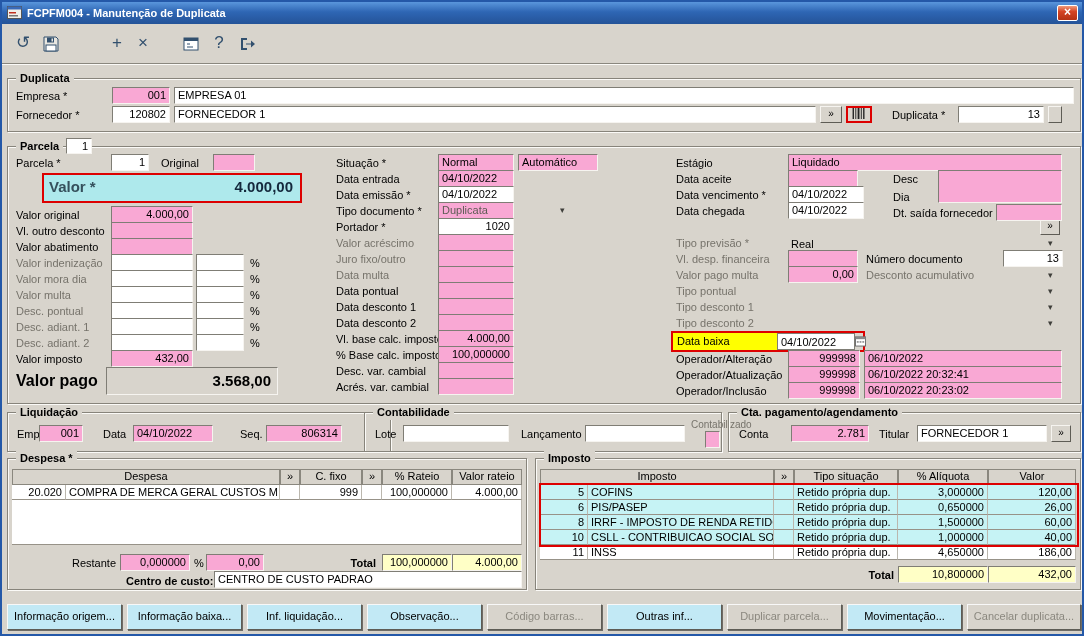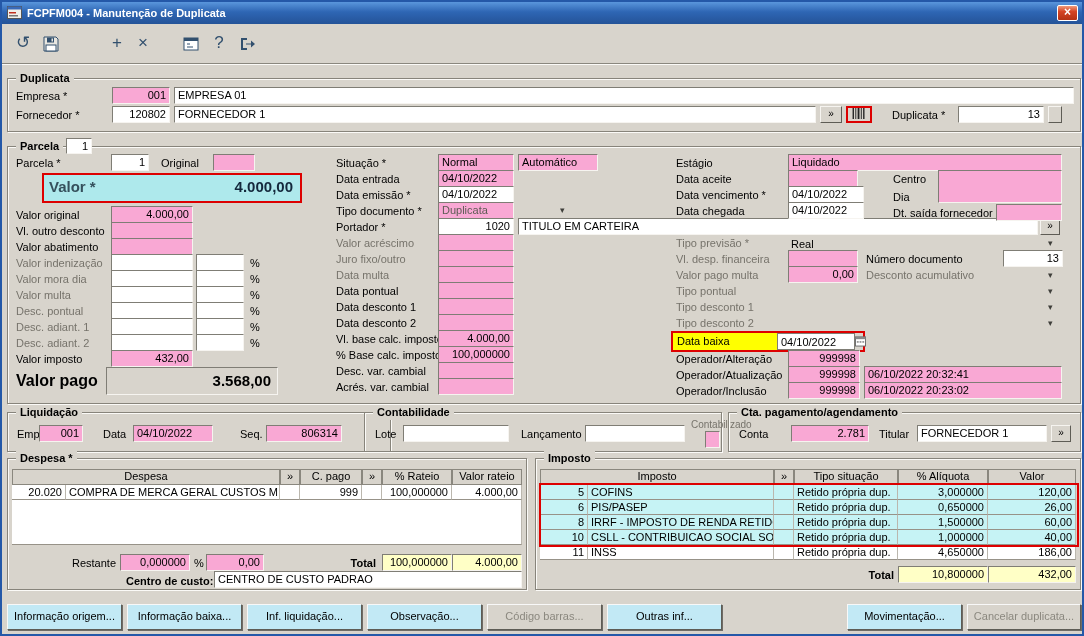--- a/index.html
+++ b/index.html
@@ -185,21 +185,20 @@
     <div class="fld ro" style="left:510px;top:7px;width:80px">Automático</div>
     <div class="lbl" style="left:328px;top:24px">Data entrada</div>
     <div class="fld ro" style="left:430px;top:23px;width:76px">04/10/2022</div>
     <div class="lbl" style="left:328px;top:40px">Data emissão *</div>
     <div class="fld" style="left:430px;top:39px;width:76px">04/10/2022</div>
     <div class="lbl" style="left:328px;top:56px">Tipo documento *</div>
     <div class="fld ro" style="left:430px;top:55px;width:76px;color:#5e5c55">Duplicata</div>
     <span class="arrow" style="left:552px;top:55px">▾</span>
     <div class="lbl" style="left:328px;top:72px">Portador *</div>
     <div class="fld num" style="left:430px;top:71px;width:76px">1020</div>
-    <div class="fld" style="left:510px;top:71px;width:520px">TITULO EM CARTEIRA</div>
     <div class="sbtn" style="left:1032px;top:71px;width:20px">»</div>
     <div class="lbl muted" style="left:328px;top:88px">Valor acréscimo</div>
     <div class="fld ro" style="left:430px;top:87px;width:76px"></div>
     <div class="lbl muted" style="left:328px;top:104px">Juro fixo/outro</div>
     <div class="fld ro" style="left:430px;top:103px;width:76px"></div>
     <div class="lbl muted" style="left:328px;top:120px">Data multa</div>
     <div class="fld ro" style="left:430px;top:119px;width:76px"></div>
     <div class="lbl" style="left:328px;top:136px">Data pontual</div>
     <div class="fld ro" style="left:430px;top:135px;width:76px"></div>
     <div class="lbl" style="left:328px;top:152px">Data desconto 1</div>
@@ -212,21 +211,21 @@
     <div class="fld ro num" style="left:430px;top:199px;width:76px">100,000000</div>
     <div class="lbl" style="left:328px;top:216px">Desc. var. cambial</div>
     <div class="fld ro" style="left:430px;top:215px;width:76px"></div>
     <div class="lbl" style="left:328px;top:232px">Acrés. var. cambial</div>
     <div class="fld ro" style="left:430px;top:231px;width:76px"></div>
 
     <div class="lbl" style="left:668px;top:8px">Estágio</div>
     <div class="fld ro" style="left:780px;top:7px;width:274px">Liquidado</div>
     <div class="lbl" style="left:668px;top:24px">Data aceite</div>
     <div class="fld ro" style="left:780px;top:23px;width:70px"></div>
-    <div class="lbl" style="left:885px;top:24px">Centro</div>
+    <div class="lbl" style="left:885px;top:24px">Desc</div>
     <div class="fld ro" style="left:930px;top:23px;width:124px;height:33px"></div>
     <div class="lbl" style="left:668px;top:40px">Data vencimento *</div>
     <div class="fld" style="left:780px;top:39px;width:76px">04/10/2022</div>
     <div class="lbl" style="left:885px;top:42px">Dia</div>
     <div class="lbl" style="left:668px;top:56px">Data chegada</div>
     <div class="fld" style="left:780px;top:55px;width:76px">04/10/2022</div>
     <div class="lbl" style="left:885px;top:58px">Dt. saída fornecedor</div>
     <div class="fld ro" style="left:988px;top:57px;width:66px"></div>
     <div class="lbl muted" style="left:668px;top:88px">Tipo previsão *</div>
     <div class="lbl" style="left:783px;top:89px">Real</div>
@@ -253,20 +252,21 @@
             <rect x="0.5" y="1.5" width="11" height="10" fill="#fff" stroke="#666"></rect>
             <rect x="0.5" y="1.5" width="11" height="2.5" fill="#888"></rect>
             <rect x="2" y="6" width="2" height="2" fill="#999"></rect>
             <rect x="5" y="6" width="2" height="2" fill="#999"></rect>
             <rect x="8" y="6" width="2" height="2" fill="#999"></rect>
           </svg></span>
     </div>
 
     <div class="lbl" style="left:668px;top:204px">Operador/Alteração</div>
     <div class="fld ro num" style="left:780px;top:203px;width:72px">999998</div>
+    <div class="fld ro" style="left:856px;top:203px;width:198px">06/10/2022</div>
     <div class="lbl" style="left:668px;top:220px">Operador/Atualização</div>
     <div class="fld ro num" style="left:780px;top:219px;width:72px">999998</div>
     <div class="fld ro" style="left:856px;top:219px;width:198px">06/10/2022 20:32:41</div>
     <div class="lbl" style="left:668px;top:236px">Operador/Inclusão</div>
     <div class="fld ro num" style="left:780px;top:235px;width:72px">999998</div>
     <div class="fld ro" style="left:856px;top:235px;width:198px">06/10/2022 20:23:02</div>
   </div>
 
   <div class="grp" style="left:5px;top:410px;width:384px;height:40px">
     <div class="leg">Liquidação</div>
@@ -295,21 +295,21 @@
     <div class="lbl" style="left:150px;top:13px">Titular</div>
     <div class="fld" style="left:188px;top:12px;width:130px">FORNECEDOR 1</div>
     <div class="sbtn" style="left:322px;top:12px;width:20px">»</div>
   </div>
 
   <div class="grp" style="left:5px;top:456px;width:520px;height:132px">
     <div class="leg">Despesa *</div>
     <div style="position:absolute;left:4px;top:10px;width:512px">
       <div class="hc" style="left:0;top:0;width:268px">Despesa</div>
       <div class="hc" style="left:268px;top:0;width:20px">»</div>
-      <div class="hc" style="left:288px;top:0;width:62px">C. pago</div>
+      <div class="hc" style="left:288px;top:0;width:62px">C. fixo</div>
       <div class="hc" style="left:350px;top:0;width:20px">»</div>
       <div class="hc" style="left:370px;top:0;width:70px">% Rateio</div>
       <div class="hc" style="left:440px;top:0;width:70px">Valor rateio</div>
 
       <div>
         <div class="bc num" style="left:0;top:16px;width:54px">20.020</div>
         <div class="bc" style="left:54px;top:16px;width:214px">COMPRA DE MERCA GERAL CUSTOS M</div>
         <div class="bc" style="left:268px;top:16px;width:20px"></div>
         <div class="bc num" style="left:288px;top:16px;width:62px">999</div>
         <div class="bc" style="left:350px;top:16px;width:20px"></div>
@@ -387,16 +387,17 @@
     <div class="fld yellow num" style="left:362px;top:107px;width:90px">10,800000</div>
     <div class="fld yellow num" style="left:452px;top:107px;width:88px">432,00</div>
   </div>
 
   <div class="bbtn" style="left:5px">Informação origem...</div>
   <div class="bbtn" style="left:125px">Informação baixa...</div>
   <div class="bbtn" style="left:245px">Inf. liquidação...</div>
   <div class="bbtn dis" style="left:485px">Código barras...</div>
   <div class="bbtn" style="left:365px">Observação...</div>
   <div class="bbtn" style="left:605px">Outras inf...</div>
+  <div class="bbtn dis" style="left:725px">Duplicar parcela...</div>
   <div class="bbtn" style="left:845px">Movimentação...</div>
   <div class="bbtn dis" style="left:965px;width:114px">Cancelar duplicata...</div>
 
 </div>
 
 </body></html>

